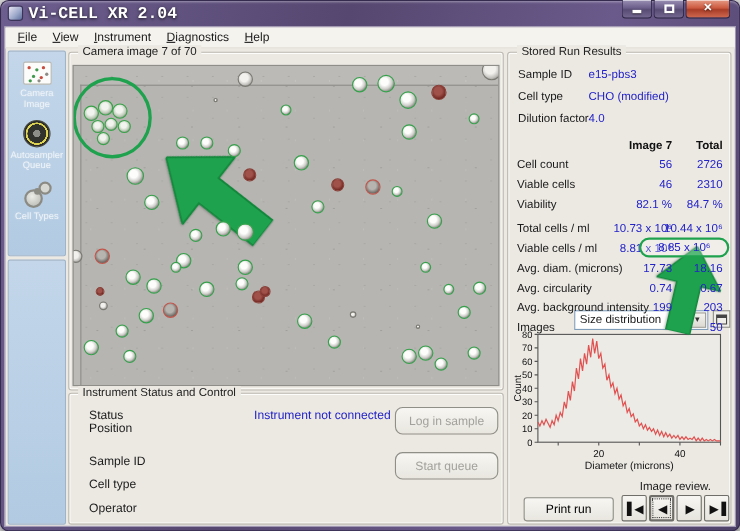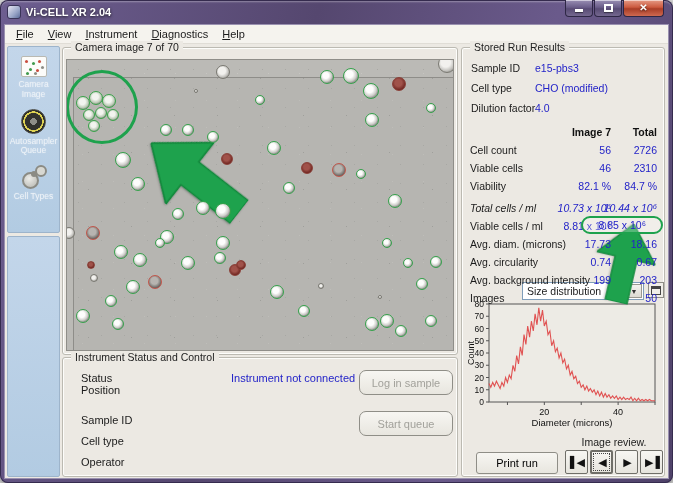--- a/index.html
+++ b/index.html
@@ -5,21 +5,21 @@
   html,body{margin:0;padding:0;background:#d8d8d8;}
   *{box-sizing:border-box;}
   .stage{position:relative;width:673px;height:483px;font-family:"Liberation Sans","DejaVu Sans",sans-serif;color:#1b1b1b;}
   
   .window{position:absolute;inset:0;border-radius:8px;overflow:hidden;
     background:linear-gradient(105deg,#6d5e90 0%,#55476f 40%,#6a5a8b 70%,#4e4168 100%);
     box-shadow:inset 0 0 0 1px #352b4e, inset 0 2px 2px rgba(255,255,255,.35), 0 2px 6px rgba(0,0,0,.45);}
   .titlebar{position:absolute;left:0;top:0;right:0;height:24px;display:flex;align-items:center;padding-left:7px;}
   .app-icon{width:14px;height:14px;border-radius:3px;background:linear-gradient(135deg,#e8e6f2,#9aa6c8 60%,#5b6c9a);
     border:1px solid #3a3458;margin-right:5px;}
-  .win-title{font-size:11px;font-weight:bold;color:#fff;text-shadow:0 1px 3px rgba(0,0,0,.8);}
+  .win-title{font-size:15px;font-weight:bold;color:#fff;text-shadow:0 1px 3px rgba(0,0,0,.8);font-family:Liberation Mono, monospace;}
   .win-controls{position:absolute;right:9px;top:0;display:flex;gap:1px;}
   .wc{width:28px;height:17px;border:1px solid #2e2745;border-top:none;border-radius:0 0 4px 4px;
     background:linear-gradient(#9a8fb4,#6b5e8a 45%,#584b74 55%,#74678f);
     box-shadow:inset 0 1px 0 rgba(255,255,255,.55);display:flex;align-items:center;justify-content:center;padding:0;cursor:default;}
   .wc.close{width:41px;background:linear-gradient(#e59a85,#cc5a40 45%,#a93d27 55%,#cf6950);}
   .g-min{display:block;width:8px;height:3px;background:#fff;box-shadow:0 1px 1px rgba(0,0,0,.5);margin-top:5px;}
   .g-max{display:block;width:9px;height:8px;border:2px solid #fff;box-shadow:0 1px 1px rgba(0,0,0,.4);}
   .g-close{color:#fff;font-size:10px;font-weight:bold;text-shadow:0 1px 2px rgba(0,0,0,.6);line-height:1;}
   
   .client{position:absolute;left:4px;right:4px;top:24px;bottom:4px;background:#ece9e3;border:1px solid #9a91b0;}
@@ -302,21 +302,21 @@
           <div class="trow" style="top: 114px;">
             <span class="lbl">Viable cells</span>
             <span class="cv c1">46</span>
             <span class="cv c2">2310</span>
           </div>
           <div class="trow" style="top: 132px;">
             <span class="lbl">Viability</span>
             <span class="cv c1">82.1 %</span>
             <span class="cv c2">84.7 %</span>
           </div>
-          <div class="trow" style="top: 154px; font-style: italic;">
+          <div class="trow" style="top: 154px;">
             <span class="lbl">Total cells / ml</span>
             <span class="cv c1">10.73 x 10⁶</span>
             <span class="cv c2">10.44 x 10⁶</span>
           </div>
           <div class="trow" style="top: 172px;">
             <span class="lbl">Viable cells / ml</span>
             <span class="cv c1">8.81 x 10⁶</span>
             <span class="cv c2 hl">8.85 x 10⁶</span>
           </div>
           <div class="trow" style="top: 190px;">

